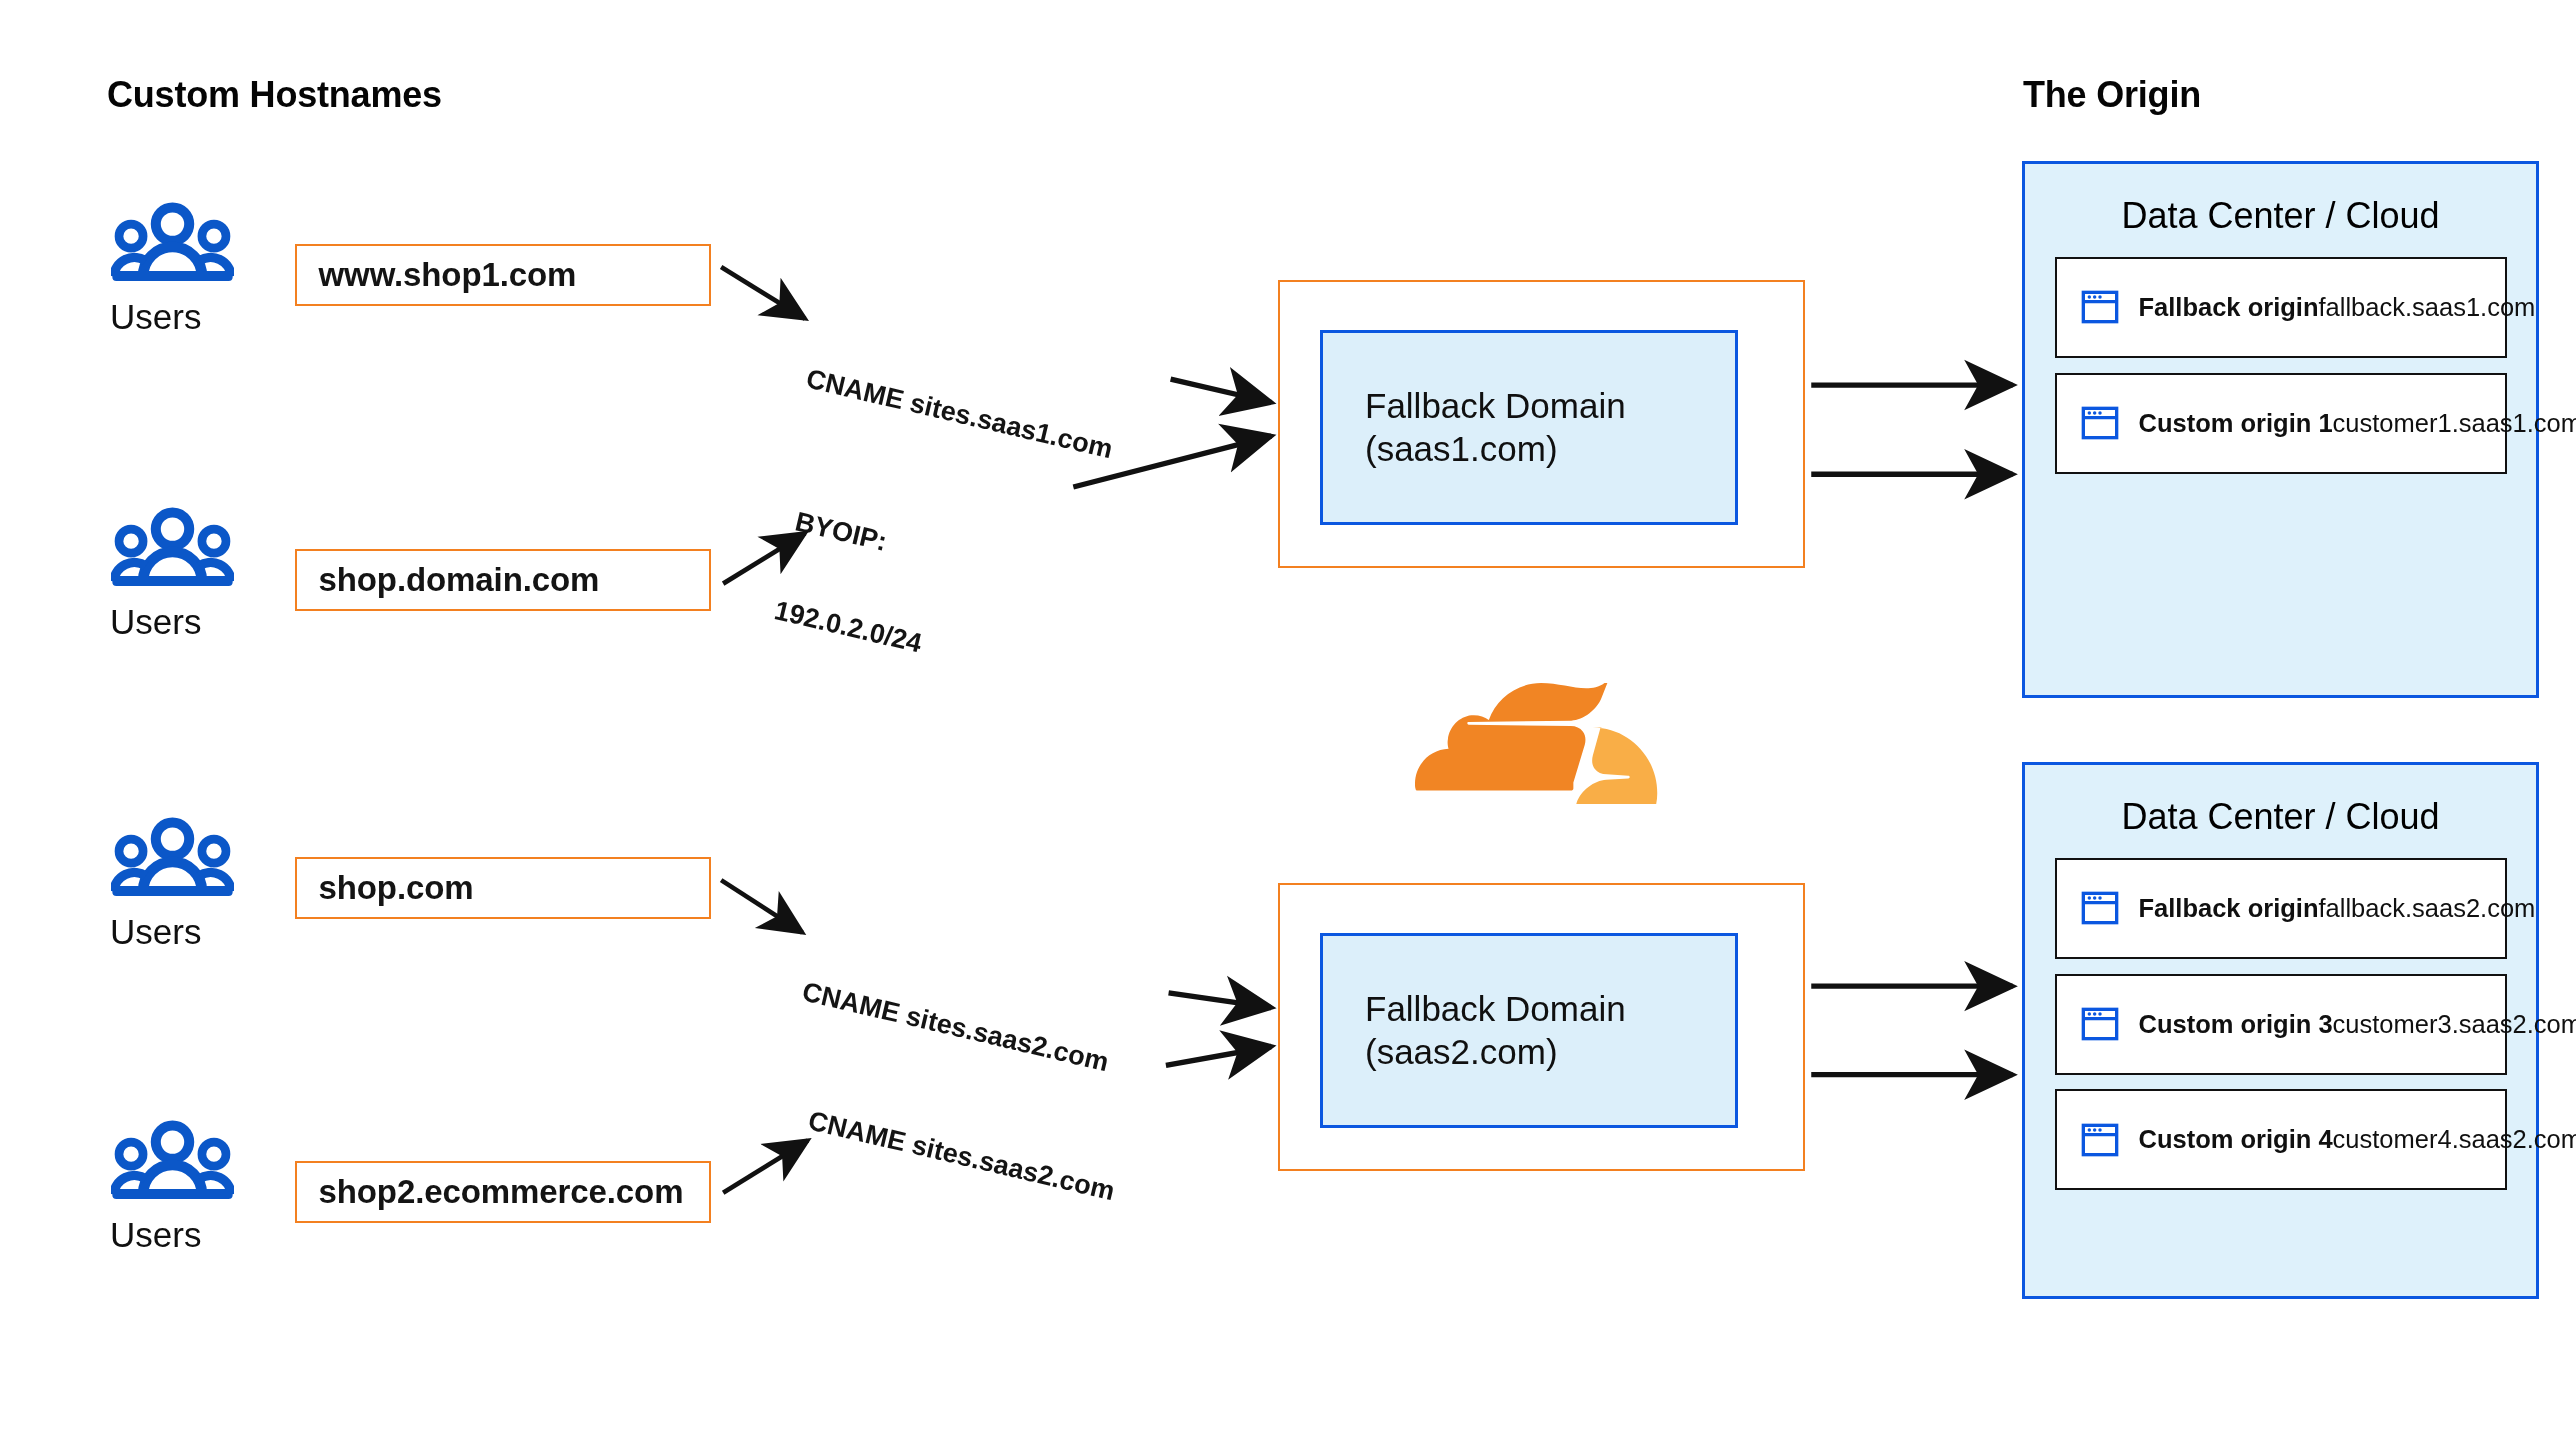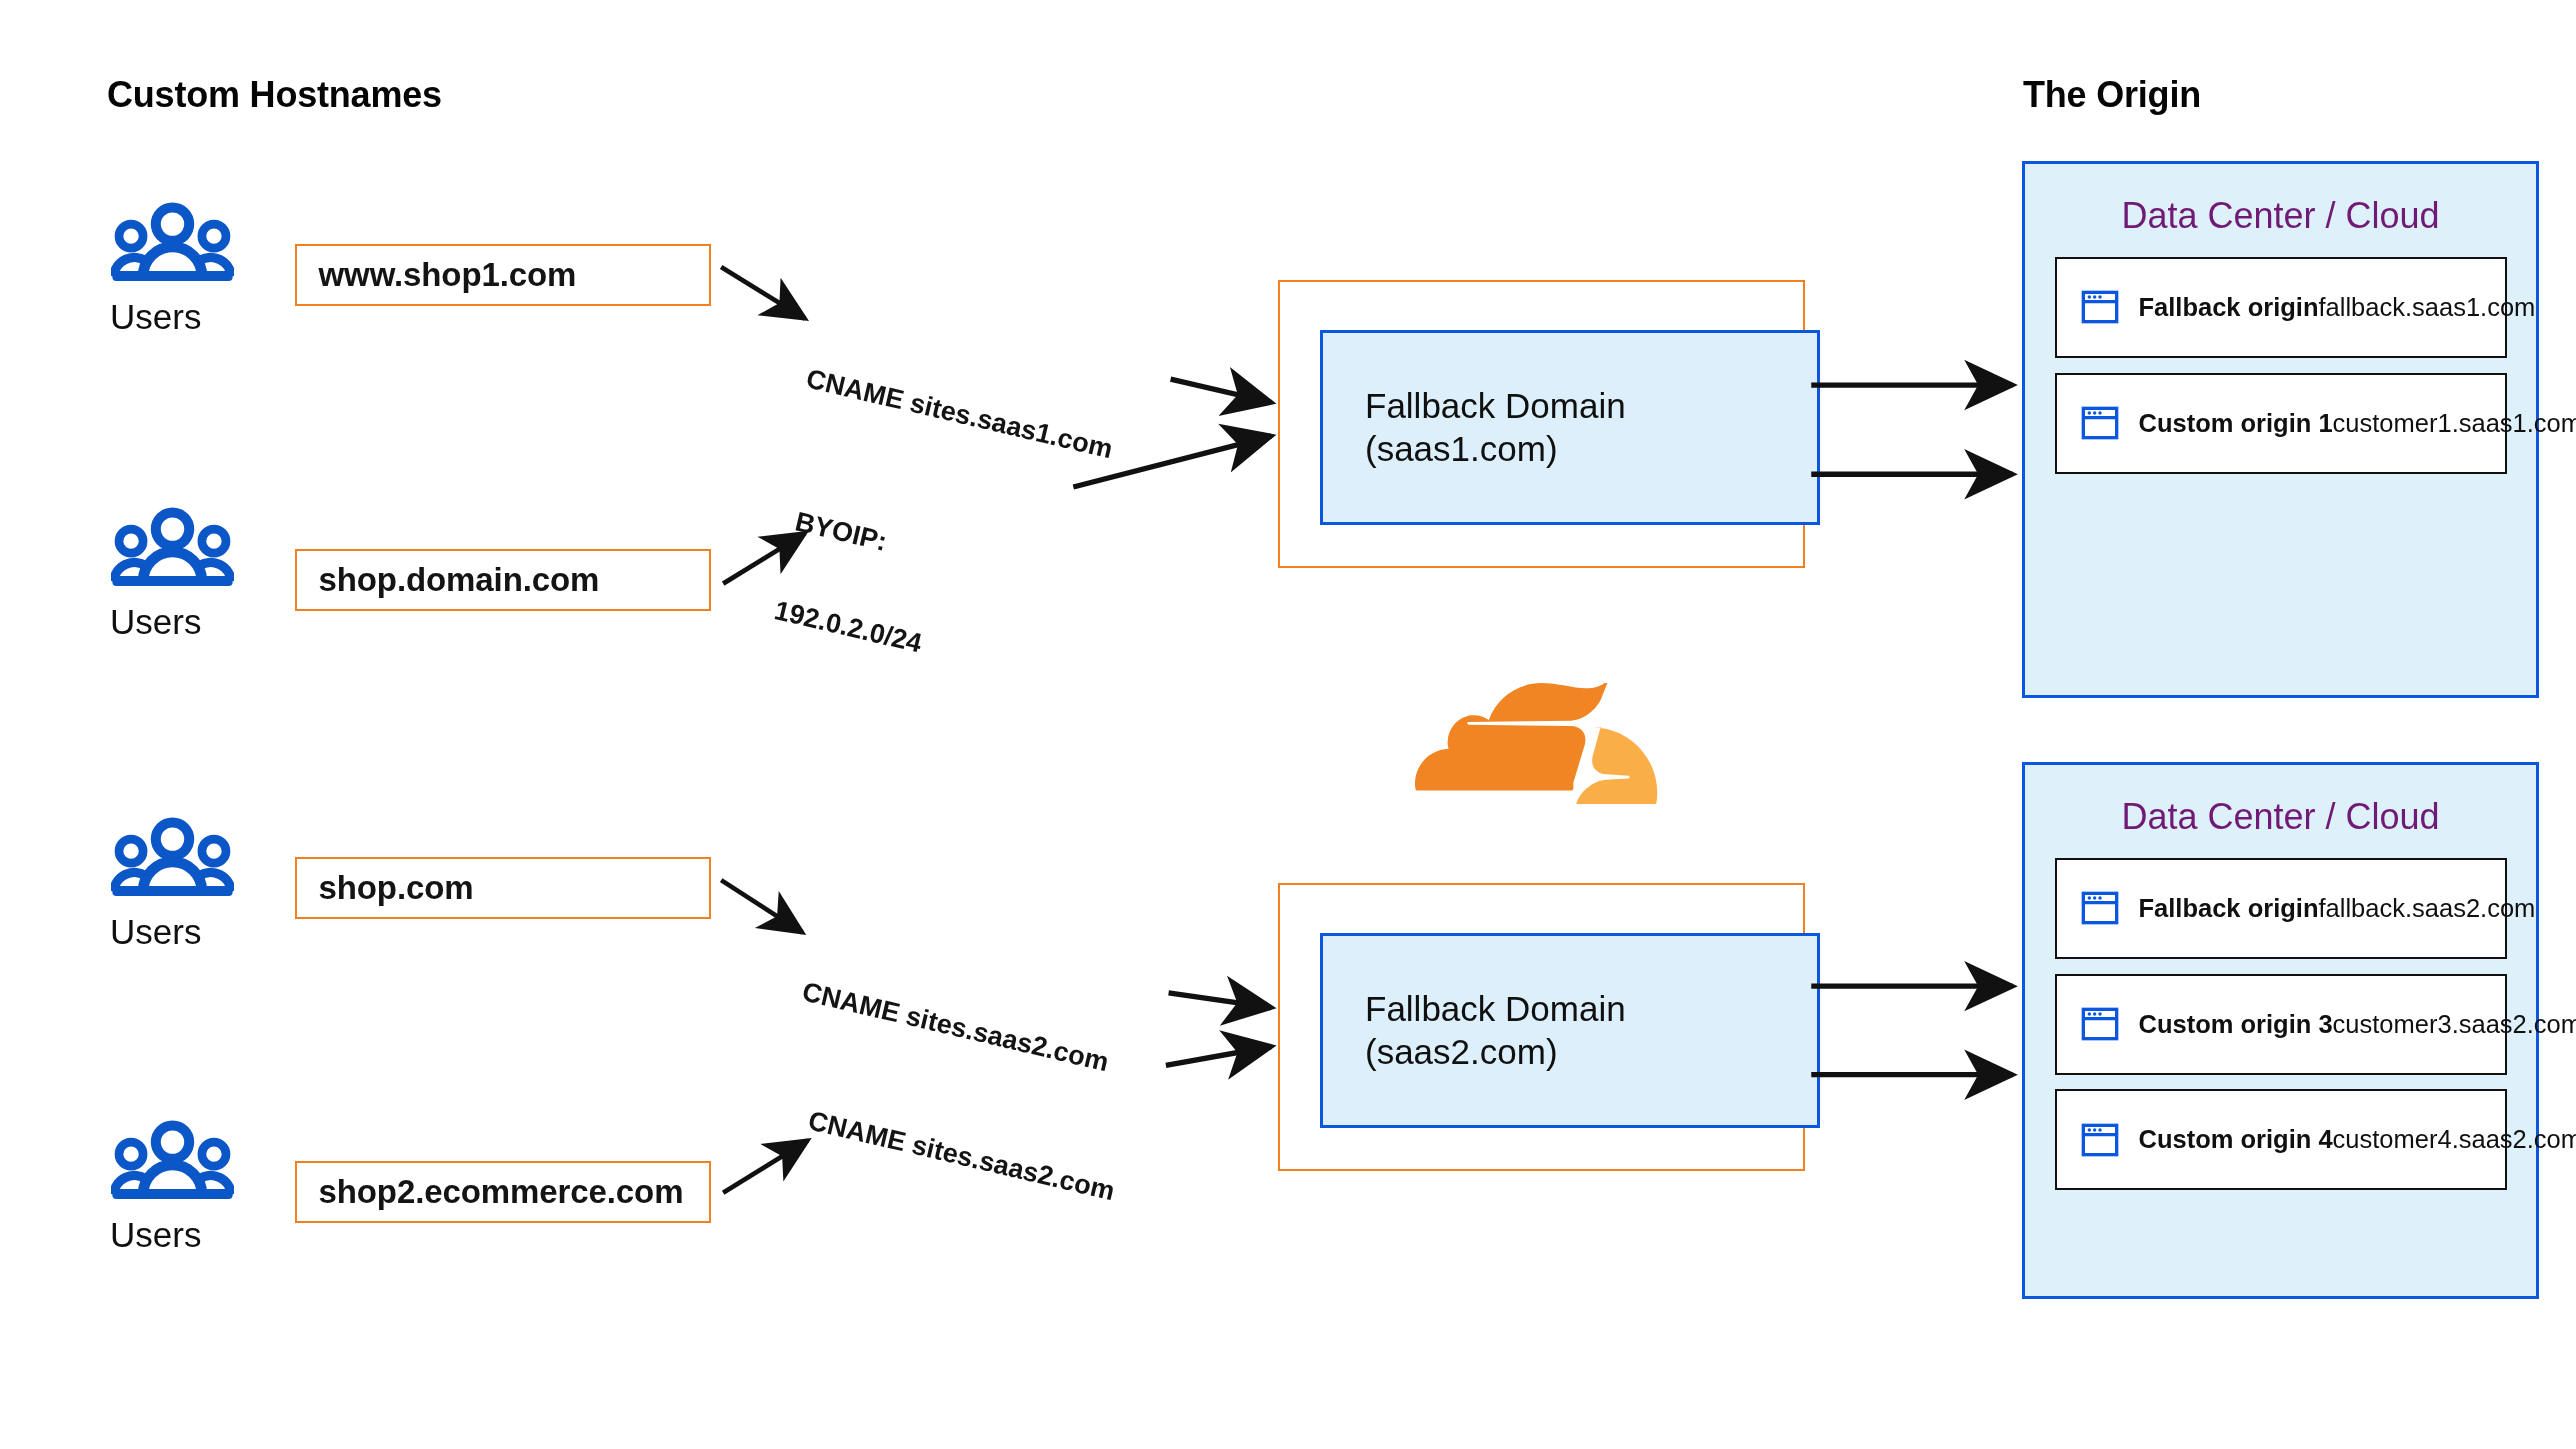--- a/index.html
+++ b/index.html
@@ -93,21 +93,21 @@
     height: 288px;
     box-sizing: border-box;
     border: 2.7px solid #F38020;
     background: #ffffff;
   }
   #fallback-outer-1 { top: 280px; }
   #fallback-outer-2 { top: 883px; }
   .fallback-inner {
     position: absolute;
     left: 40px; top: 48px;
-    width: 500px; height: 195px;
+    width: 418px; height: 195px;
     box-sizing: border-box;
     border: 3.4px solid #0B57E0;
     background: #DCEFFA;
     display: flex;
     flex-direction: column;
     justify-content: center;
     padding-left: 42px;
   }
   .fallback-line {
     font-size: 35px;
@@ -132,21 +132,21 @@
     box-sizing: border-box;
     border: 3.4px solid #0B57E0;
     background: #DEF1FB;
     padding: 14.8px 29.5px 24px 29.5px;
   }
   #origin-panel-1 { top: 161px; height: 537px; }
   #origin-panel-2 { top: 762px; height: 537px; }
   .origin-panel-title {
     font-size: 36px;
     font-weight: 400;
-    color: #701a75;
+    color: #000000;
     text-align: center;
     margin: 16px 0 20px 0;
     white-space: nowrap;
   }
   .origin-card {
     box-sizing: border-box;
     border: 2px solid #111111;
     background: #ffffff;
     height: 101px;
     margin-bottom: 14.8px;

